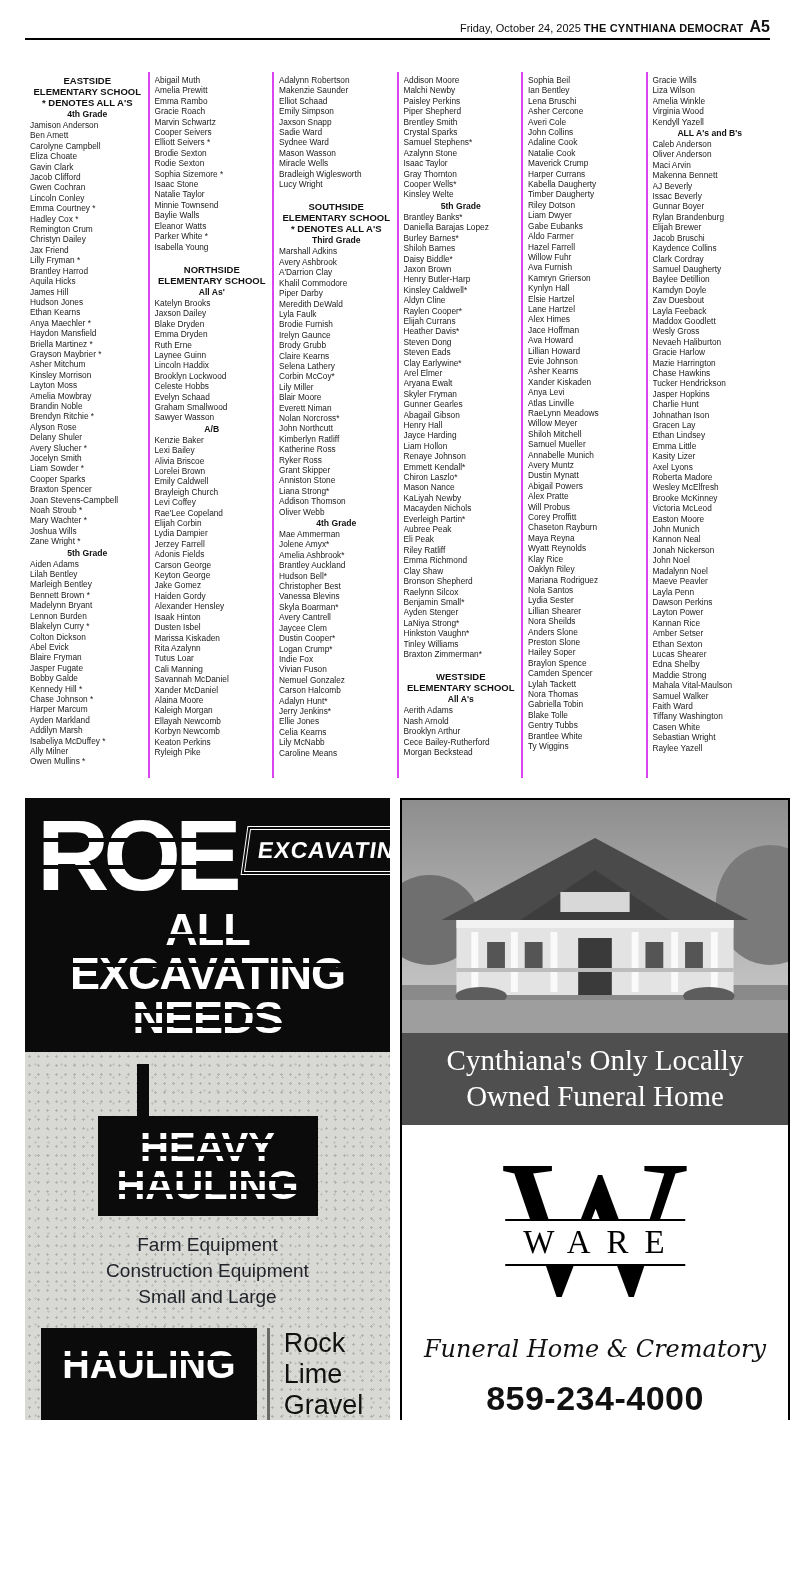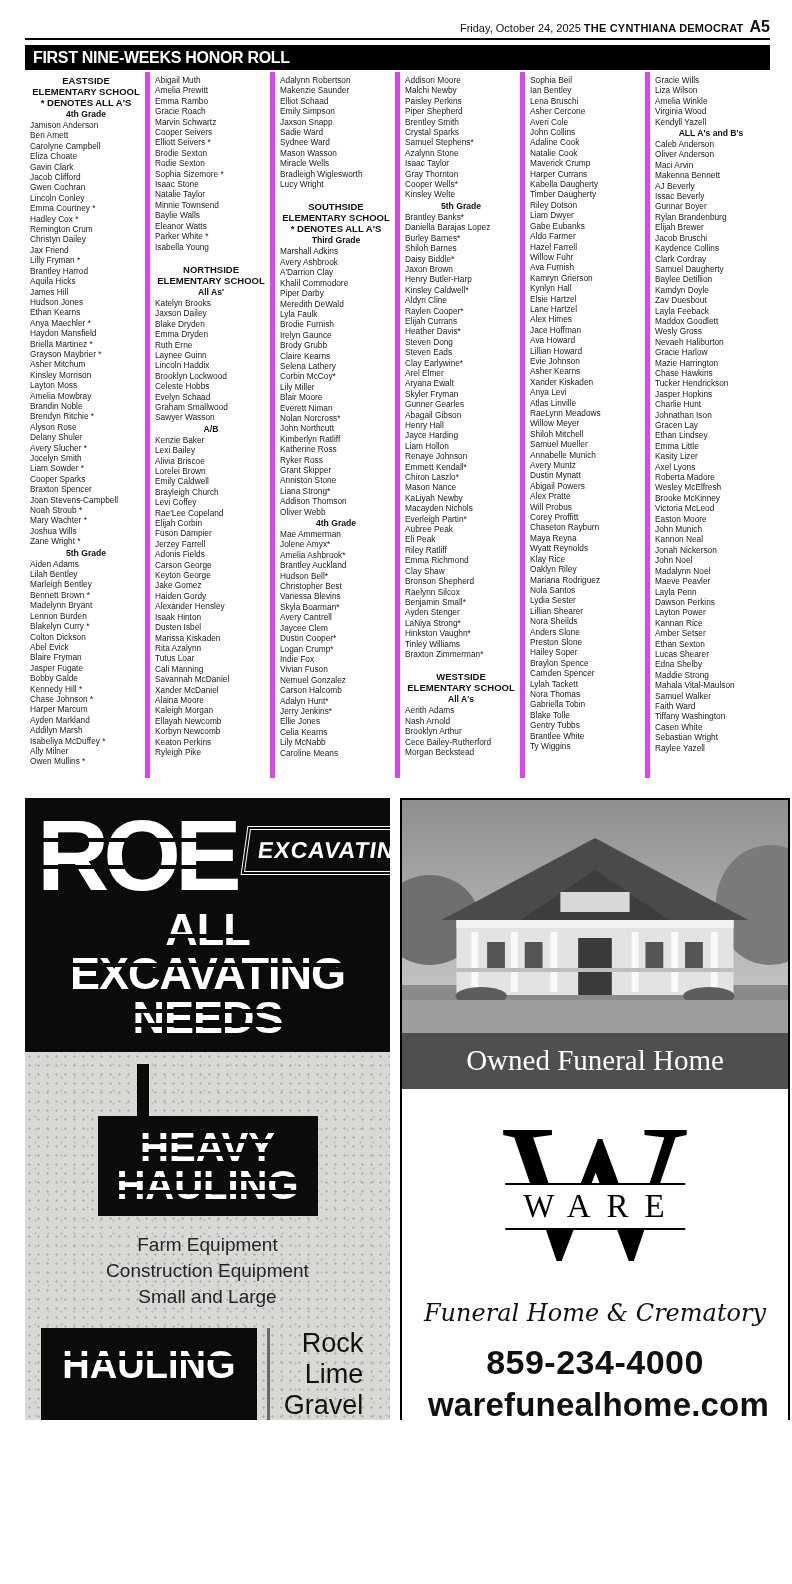--- a/index.html
+++ b/index.html
@@ -10,21 +10,21 @@
   .dateline{position:absolute;top:18px;right:22px;font-size:11px;color:#111;white-space:nowrap;}
   .dateline .paper{font-weight:bold;letter-spacing:.2px;}
   .dateline .pageno{font-weight:bold;font-size:16px;margin-left:3px;}
   .head-rule{position:absolute;top:38px;left:25px;width:745px;height:2px;background:#000;}
 
   
   .hr-titlebar{position:absolute;top:45px;left:25px;width:745px;height:25px;background:#000;
                color:#fff;font-weight:bold;font-size:16px;line-height:25px;padding-left:8px;
                box-sizing:border-box;letter-spacing:-.3px;}
   .hr-cols{position:absolute;top:72px;left:25px;width:745px;height:706px;display:flex;}
-  .hr-col{flex:1 1 0;padding:3px 3px 0 5px;border-left:5px solid #d946ef;min-width:0;}
+  .hr-col{flex:1 1 0;padding:3px 3px 0 5px;border-left:2px solid #d946ef;min-width:0;}
   .hr-col:first-child{border-left:none;}
   .hr-school{font-weight:bold;font-size:9.5px;line-height:11px;text-align:center;}
   .hr-school.gap{margin-top:12px;}
   .hr-sub{font-weight:bold;font-size:8.6px;line-height:12px;text-align:center;}
   .hr-name{font-size:8.3px;line-height:10.4px;white-space:nowrap;overflow:hidden;color:#1a1a1a;}
 
   
   .roe-ad{position:absolute;left:25px;top:798px;width:365px;height:774px;background:#0b0b0b;
           display:flex;flex-direction:column;box-sizing:border-box;}
   .stencil{position:relative;}
@@ -47,21 +47,21 @@
       padding:12px 16px 14px;display:flex;flex-direction:column;}
   .roe-vbar{width:12px;height:52px;background:#0b0b0b;margin:0 0 0 96px;}
   .roe-heavy{background:#0b0b0b;width:208px;margin:0 auto;padding:12px 6px;text-align:center;}
   .roe-heavy-line{font-size:40px;line-height:38px;font-weight:900;color:#fff;letter-spacing:0;}
   .roe-services{margin-top:16px;text-align:center;}
   .roe-service{font-size:19px;line-height:26px;color:#20242a;}
   .roe-hauling-row{display:flex;align-items:stretch;margin-top:18px;}
   .roe-hauling-box{background:#0b0b0b;color:#fff;font-size:38px;font-weight:900;
                    padding:16px 8px;flex:0 0 60%;text-align:center;letter-spacing:0;}
   .roe-materials{padding-left:14px;margin-left:10px;border-left:3px solid #6a6a66;
-                 display:flex;flex-direction:column;justify-content:center;align-items:flex-end;}
+                 display:flex;flex-direction:column;justify-content:center;}
   .roe-material{font-size:27px;line-height:31px;color:#111;}
   .roe-quote{color:#86efac;text-align:center;font-size:16.5px;letter-spacing:1.5px;padding:14px 0 4px;}
   .roe-phones{text-align:center;padding:4px 0 12px;}
   .roe-phone{font-size:54px;line-height:60px;font-weight:900;color:#fff;letter-spacing:-2px;}
 
   
   .ware-ad{position:absolute;left:400px;top:798px;width:390px;height:774px;background:#fff;
            border:2px solid #000;box-sizing:border-box;text-align:center;}
   .ware-photo{display:block;width:100%;height:233px;}
   .ware-banner{background:#4f4f4f;color:#fff;padding:9px 0 11px;
@@ -83,21 +83,20 @@
 
 <div id="page">
 
   <div class="dateline">
     <span>Friday, October 24, 2025</span>
     <span class="paper">THE CYNTHIANA DEMOCRAT</span>
     <span class="pageno">A5</span>
   </div>
   <div class="head-rule"></div>
 
-  <div class="hr-titlebar">FIRST NINE-WEEKS HONOR ROLL</div>
   <div class="hr-cols">
       <div class="hr-col">
         <div class="hr-school">EASTSIDE</div>
         <div class="hr-school">ELEMENTARY SCHOOL</div>
         <div class="hr-school">* DENOTES ALL A'S</div>
         <div class="hr-sub">4th Grade</div>
         <div class="hr-name">Jamison Anderson</div>
         <div class="hr-name">Ben Amett</div>
         <div class="hr-name">Carolyne Campbell</div>
         <div class="hr-name">Eliza Choate</div>
@@ -196,21 +195,21 @@
         <div class="hr-sub">A/B</div>
         <div class="hr-name">Kenzie Baker</div>
         <div class="hr-name">Lexi Bailey</div>
         <div class="hr-name">Alivia Briscoe</div>
         <div class="hr-name">Lorelei Brown</div>
         <div class="hr-name">Emily Caldwell</div>
         <div class="hr-name">Brayleigh Church</div>
         <div class="hr-name">Levi Coffey</div>
         <div class="hr-name">Rae'Lee Copeland</div>
         <div class="hr-name">Elijah Corbin</div>
-        <div class="hr-name">Fuson Dampier</div>
+        <div class="hr-name">Lydia Dampier</div>
         <div class="hr-name">Jerzey Farrell</div>
         <div class="hr-name">Adonis Fields</div>
         <div class="hr-name">Carson George</div>
         <div class="hr-name">Keyton George</div>
         <div class="hr-name">Jake Gomez</div>
         <div class="hr-name">Haiden Gordy</div>
         <div class="hr-name">Alexander Hensley</div>
         <div class="hr-name">Isaak Hinton</div>
         <div class="hr-name">Dusten Isbel</div>
         <div class="hr-name">Marissa Kiskaden</div>
@@ -557,20 +556,21 @@
       <rect x="124" y="142" width="18" height="28" fill="#555"></rect>
       <rect x="246" y="142" width="18" height="28" fill="#555"></rect>
       <rect x="286" y="142" width="18" height="28" fill="#555"></rect>
       <rect x="55" y="168" width="280" height="4" fill="#bdbdbd"></rect>
       <rect x="160" y="92" width="70" height="20" fill="#d8d8d8"></rect>
       <ellipse cx="80" cy="196" rx="26" ry="9" fill="#5d5d5d"></ellipse>
       <ellipse cx="310" cy="196" rx="26" ry="9" fill="#5d5d5d"></ellipse>
       <rect x="0" y="200" width="390" height="33" fill="#9e9e9e"></rect>
     </svg>
     <div class="ware-banner">
+        <div class="ware-banner-line">Cynthiana's Only Locally</div>
         <div class="ware-banner-line">Owned Funeral Home</div>
       </div>
     <div class="ware-logo">
       <div class="ware-w">W</div>
       <div class="ware-band">WARE</div>
     </div>
     <div class="ware-script">Funeral Home &amp; Crematory</div>
     <div class="ware-phone">859-234-4000</div>
     <div class="ware-site">warefunealhome.com</div>
     <div class="ware-obit">

